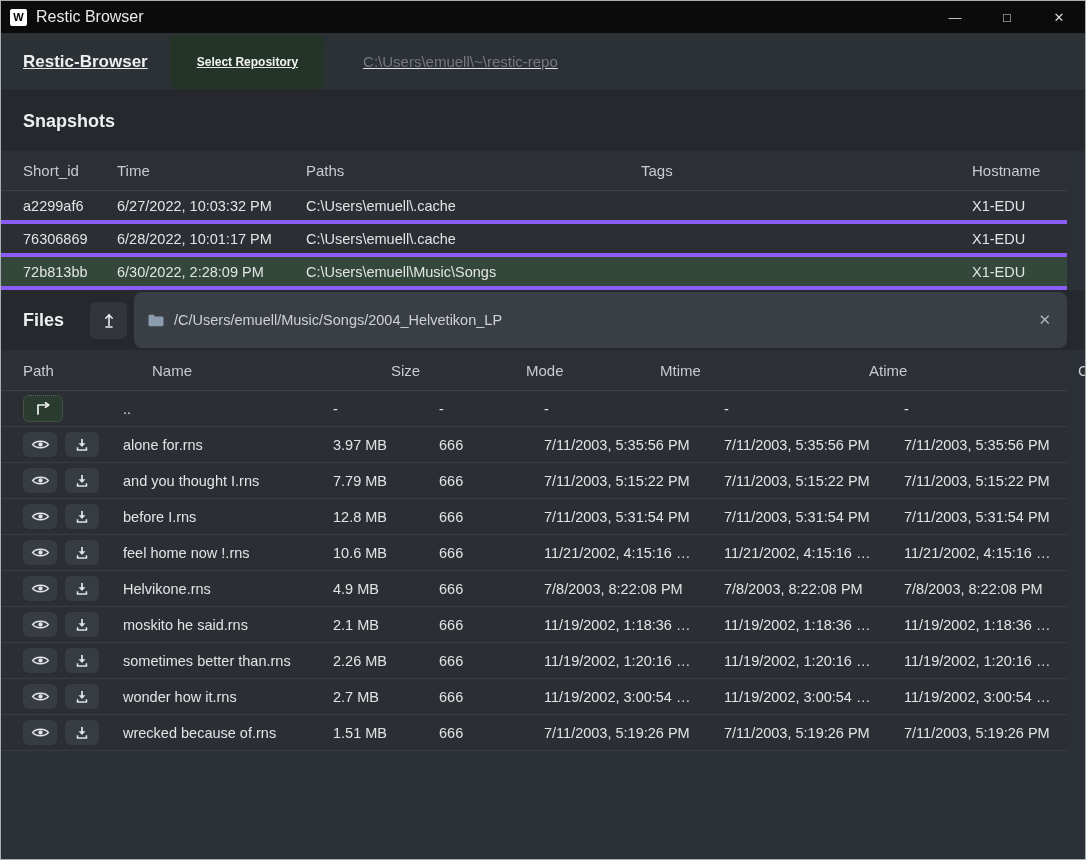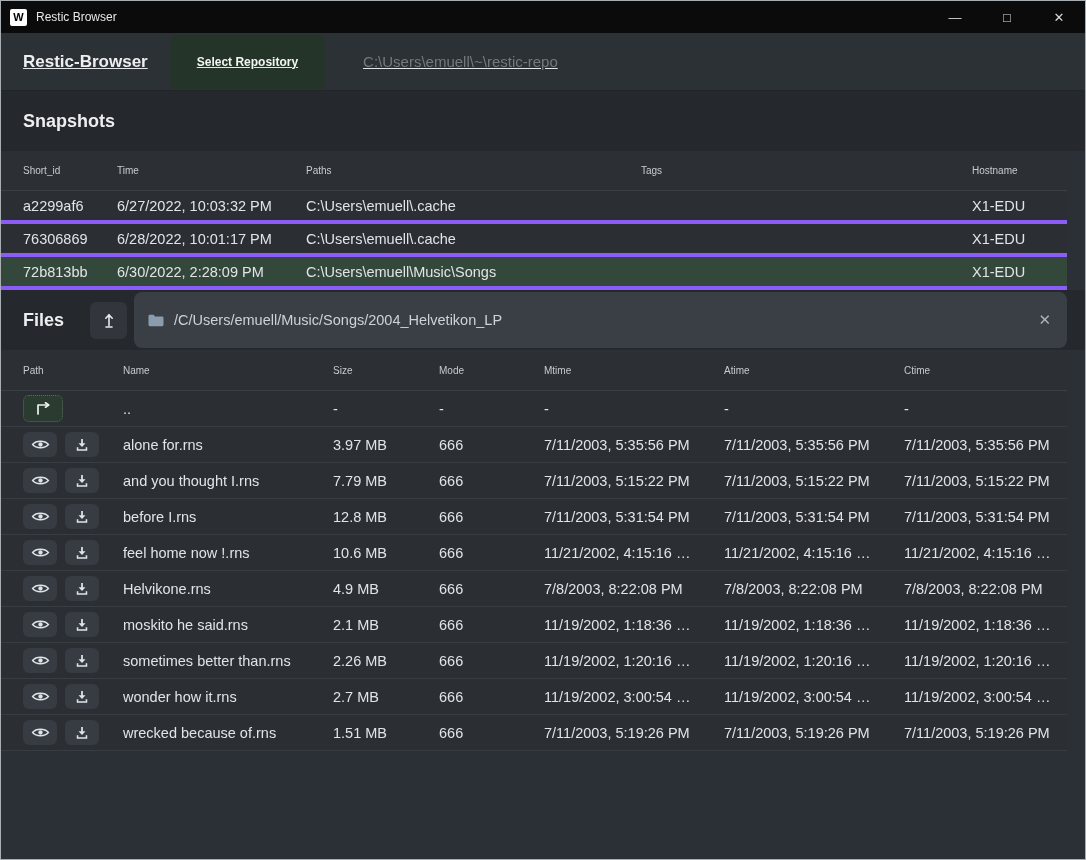--- a/index.html
+++ b/index.html
@@ -20,21 +20,21 @@
     background:#0b0b0c;
     display:flex; align-items:center;
     padding-left:9px;
   }
   .app-icon {
     width:17px; height:17px; background:#ffffff; border-radius:2px;
     color:#000; font-weight:bold; font-size:11px;
     display:flex; align-items:center; justify-content:center;
     margin-right:9px;
   }
-  .titlebar-title { color:#e8e8e8; font-size:12px; }
+  .titlebar-title { color:#e8e8e8; font-size:16px; }
   .win-controls { margin-left:auto; display:flex; height:100%; }
   .win-btn {
     width:52px; height:100%;
     display:flex; align-items:center; justify-content:center;
     color:#d6d8da; font-size:13px; cursor:default;
   }
   
   .toolbar {
     height:58px; flex:0 0 58px;
     background:#2c3136;
@@ -58,21 +58,21 @@
     height:60px; flex:0 0 60px;
     background:#25282c;
     display:flex; align-items:center;
     padding:0 18px 0 22px;
   }
   .section-title { font-size:18px; font-weight:bold; color:#eceef0; }
   
   .thead {
     background:#2c3035;
     border-bottom:1px solid #3b4046;
-    color:#c6cbd0; font-size:10px;
+    color:#c6cbd0; font-size:15px;
   }
   .snap-grid {
     display:grid;
     grid-template-columns:94px 189px 335px 331px 97px;
     padding-left:22px; margin-right:18px;
     align-items:center;
   }
   .snap-head { height:40px; flex:0 0 40px; }
   .snap-row {
     height:33px; flex:0 0 33px;
@@ -106,21 +106,21 @@
     font-family:"Liberation Sans", sans-serif;
   }
   .folder-icon { flex:0 0 auto; display:flex; }
   
   .file-grid {
     display:grid;
     grid-template-columns:100px 210px 106px 105px 180px 180px 165px;
     padding-left:22px; margin-right:18px;
     align-items:center;
   }
-  .file-head { height:41px; flex:0 0 41px; }
+  .file-head { height:41px; flex:0 0 41px;gap:29px; }
   .file-row {
     height:36px; flex:0 0 36px;
     border-bottom:1px solid #383d42;
     font-size:14.5px; color:#e1e4e7;
     background:#2b2e33;
   }
   .actions { display:flex; gap:8px; align-items:center; }
   .icon-btn {
     width:34px; height:25px;
     background:#373c42; border:none; border-radius:6px;

